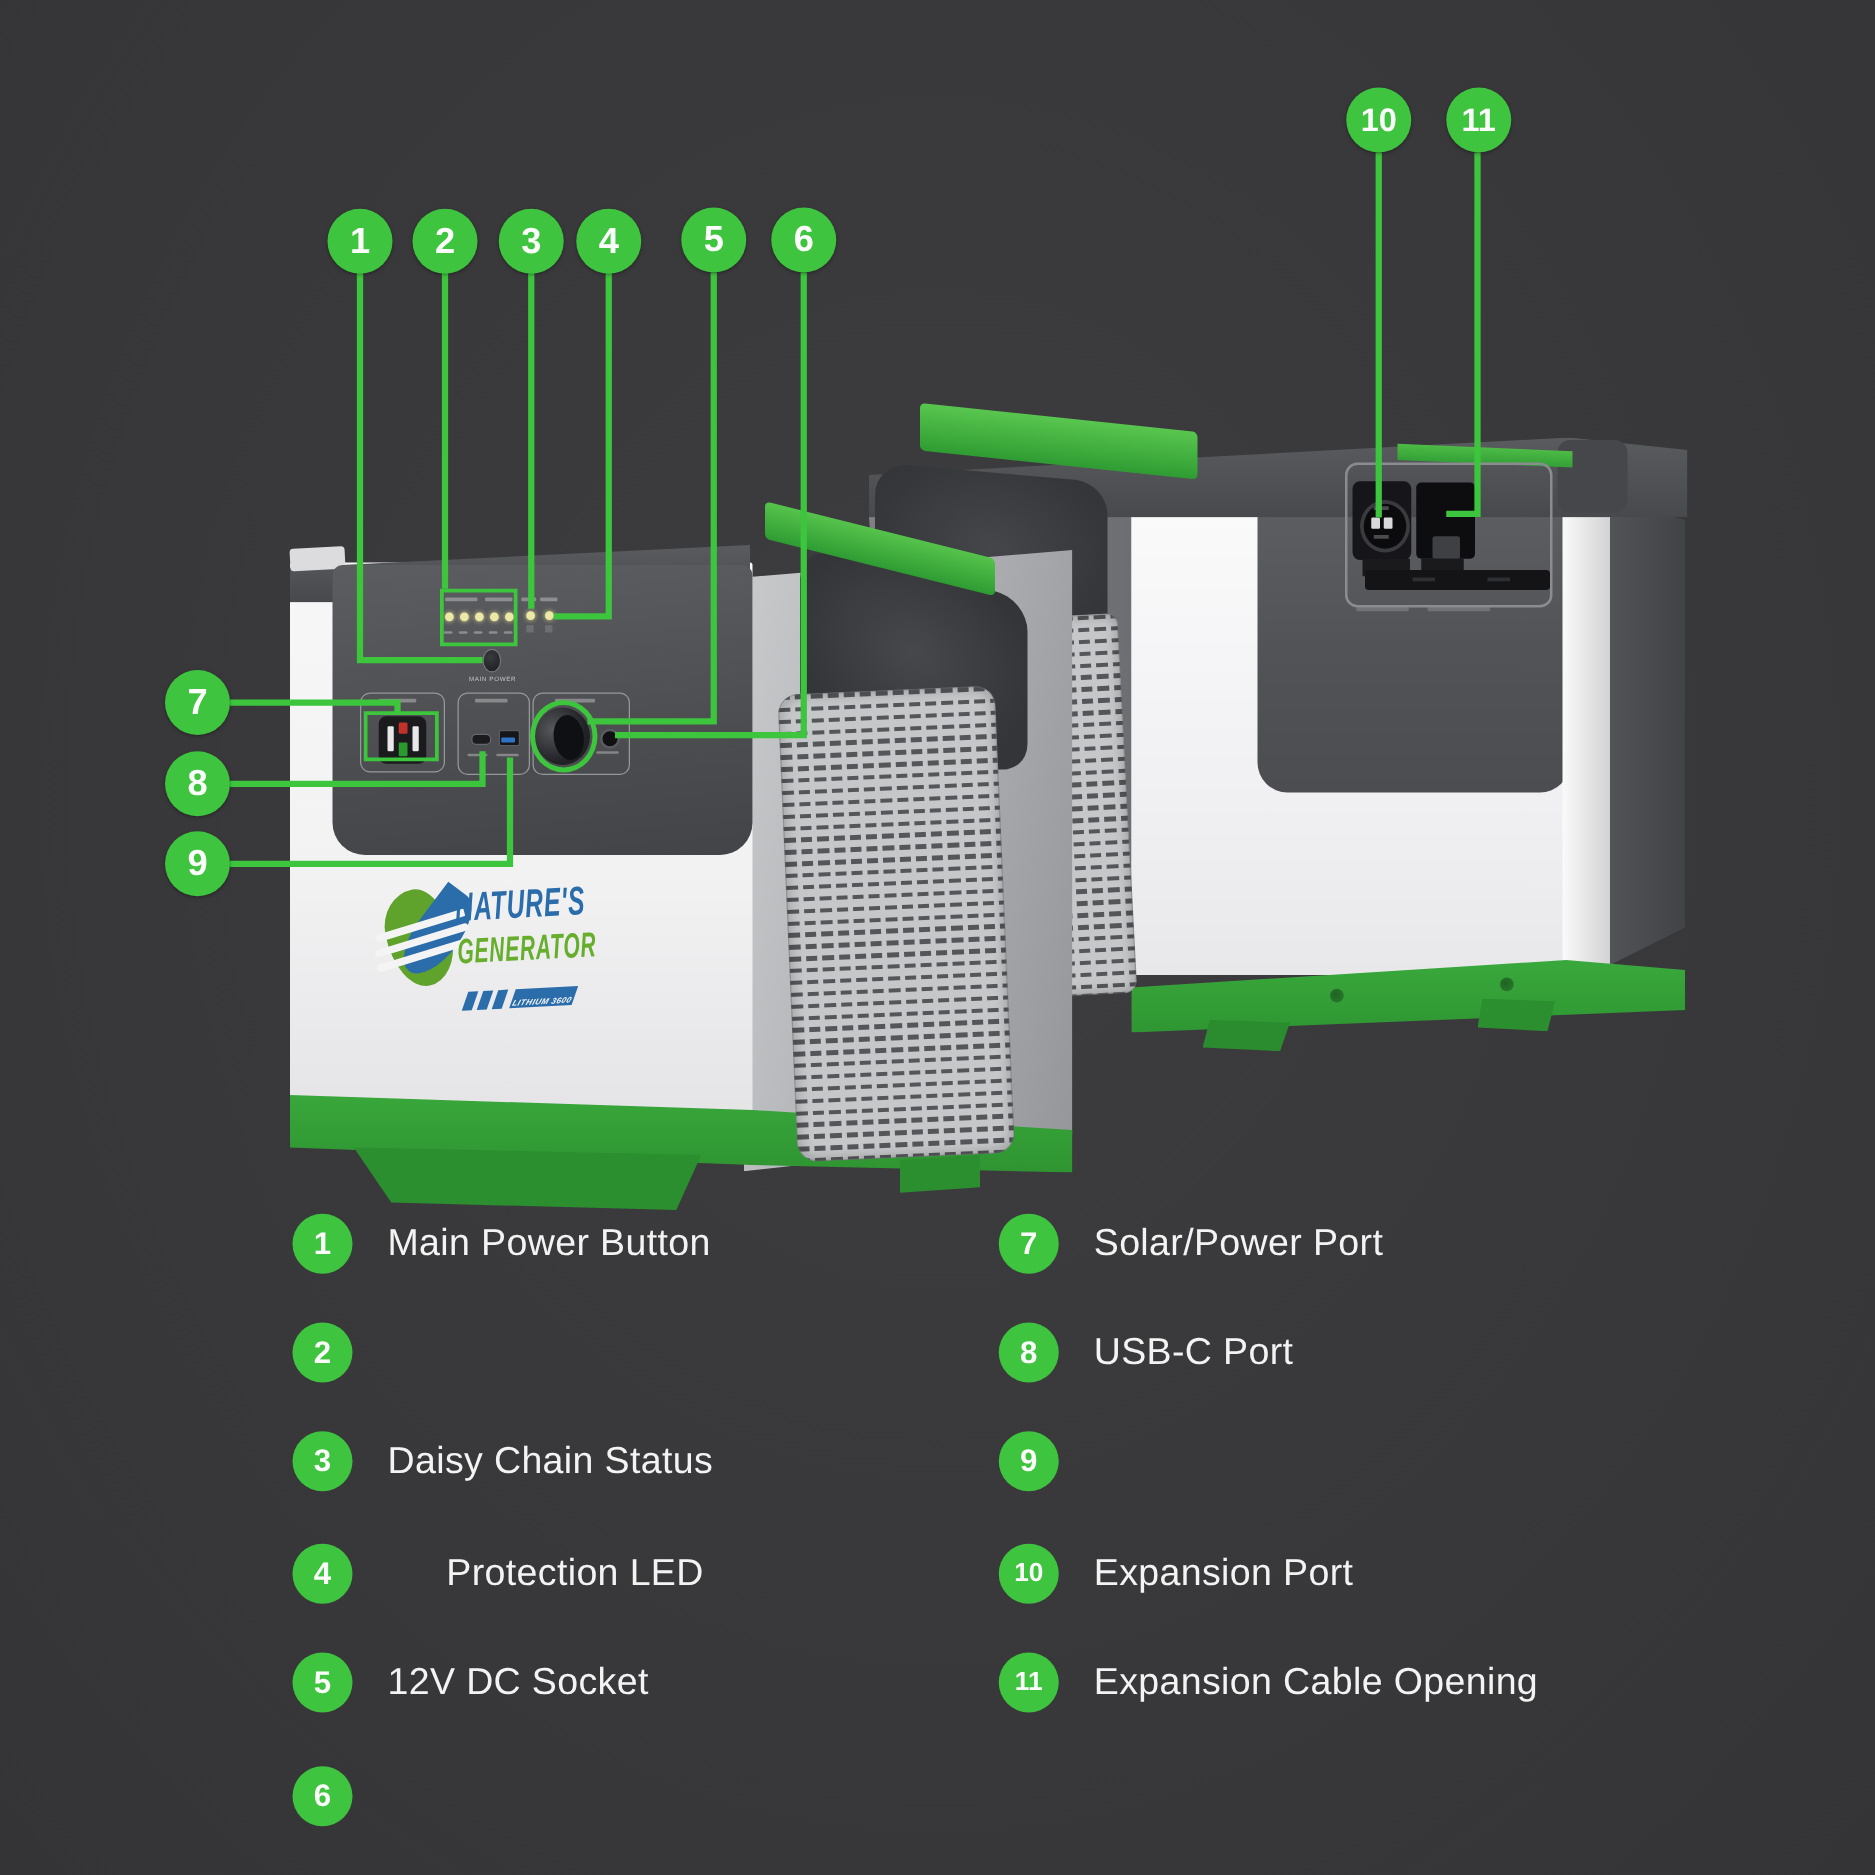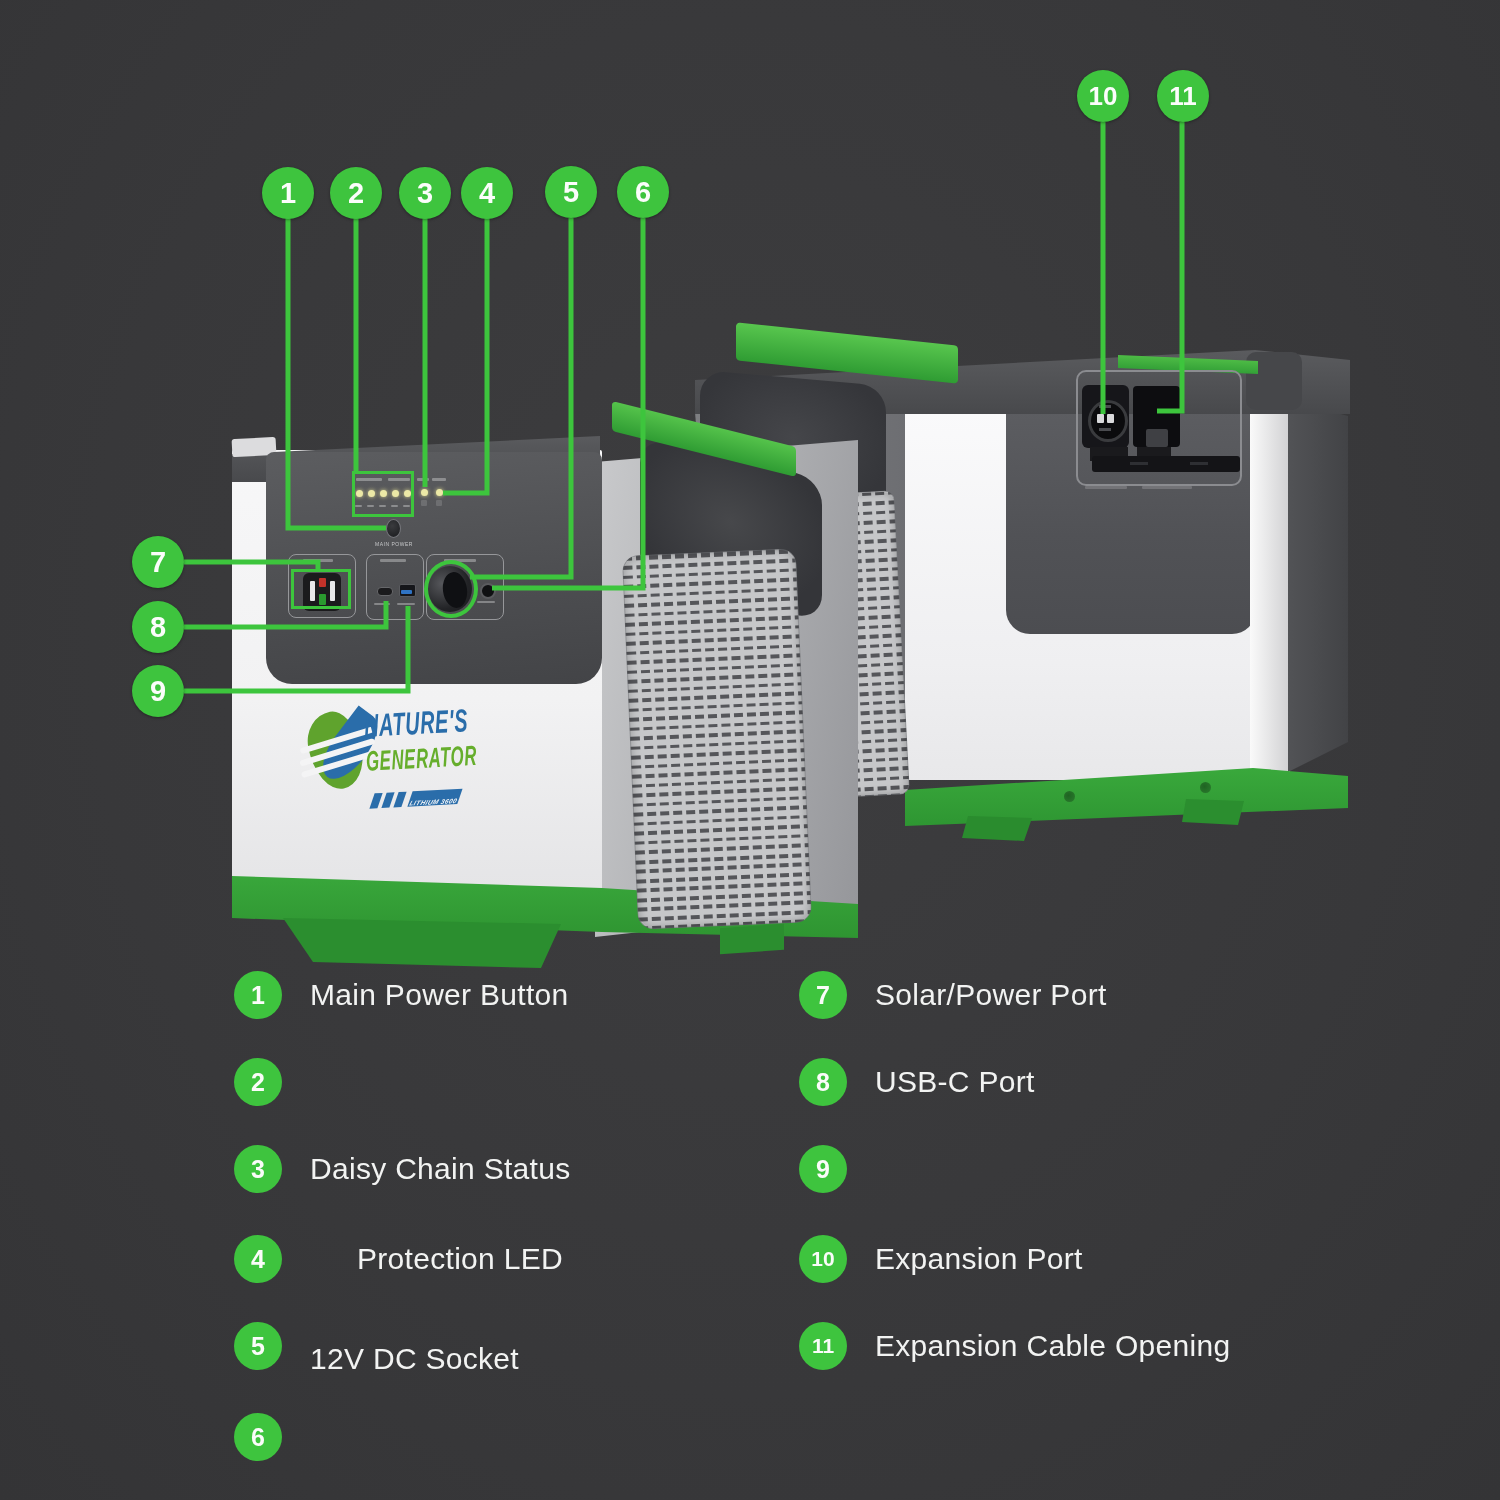--- a/index.html
+++ b/index.html
@@ -231,21 +231,21 @@
     <div class="lrow" style="left:234px;top:1145px;width:560px;">
       <div class="lco">3</div>
       <div class="llab" style="left:76px;">Daisy Chain Status</div>
     </div>
     <div class="lrow" style="left:234px;top:1235px;width:560px;">
       <div class="lco">4</div>
       <div class="llab" style="left:93px;margin-left:30px;">Protection LED</div>
     </div>
     <div class="lrow" style="left:234px;top:1322px;width:560px;">
       <div class="lco">5</div>
-      <div class="llab" style="left:76px;margin-top:13px;">12V DC Socket</div>
+      <div class="llab" style="left:76px;">12V DC Socket</div>
     </div>
     <div class="lrow" style="left:234px;top:1413px;width:560px;">
       <div class="lco">6</div>
     </div>
 
     <div class="lrow" style="left:799px;top:971px;width:620px;">
       <div class="lco">7</div>
       <div class="llab" style="left:76px;">Solar/Power Port</div>
     </div>
     <div class="lrow" style="left:799px;top:1058px;width:620px;">

